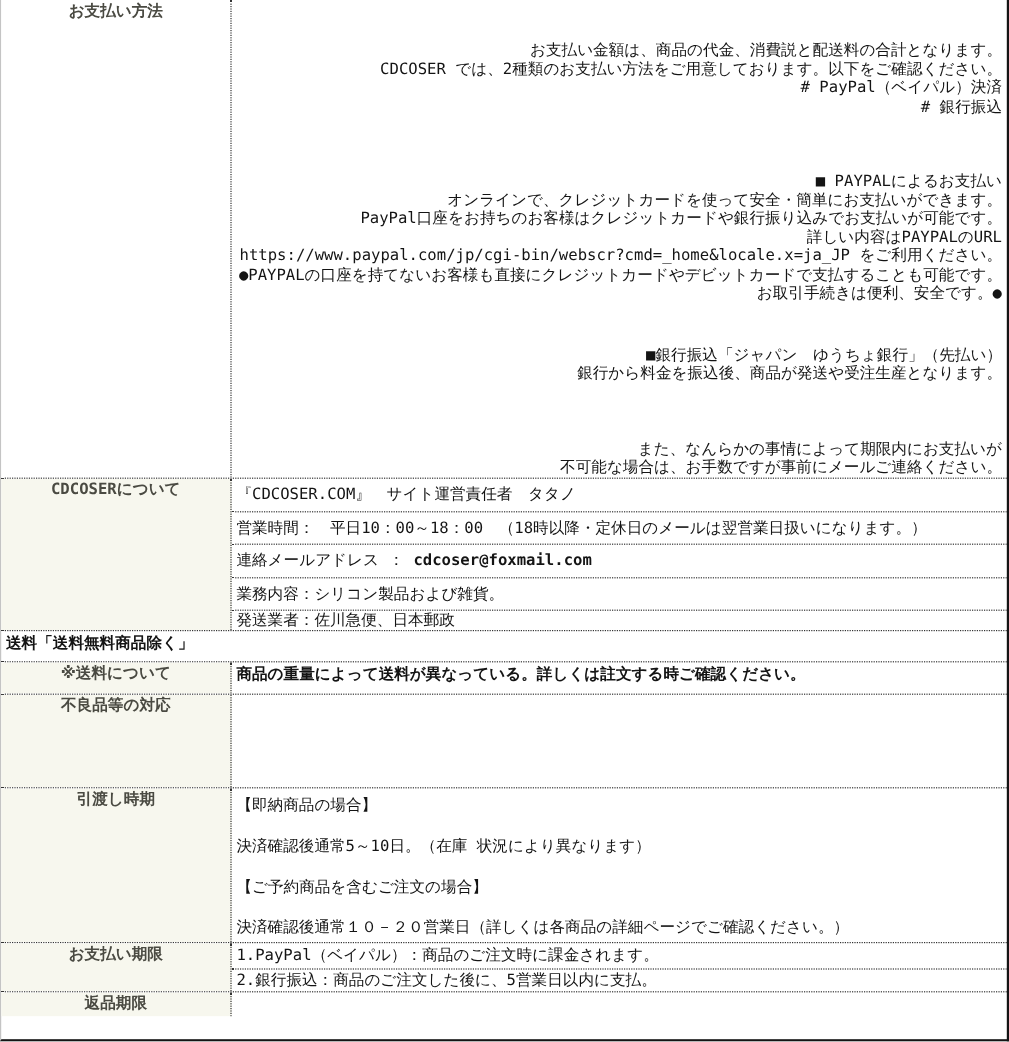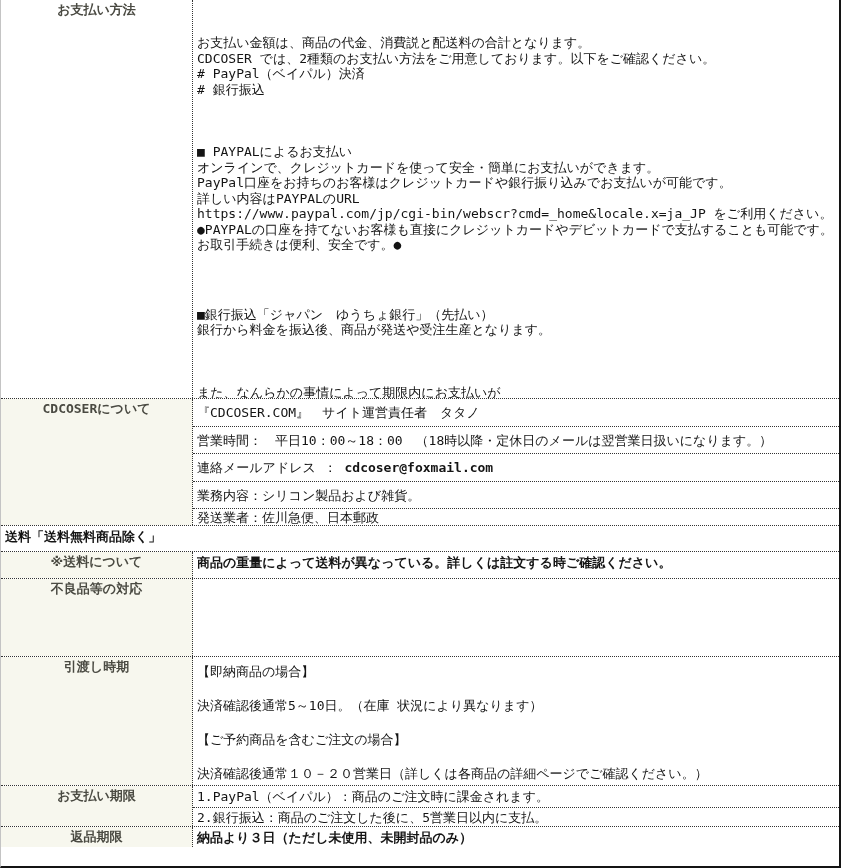--- a/index.html
+++ b/index.html
@@ -25,22 +25,22 @@
     background:#f7f7ee;border-right:1px dotted #333;
     display:flex;justify-content:center;
     text-align:center;padding:2px 6px;
   }
   .row.payment .label-cell{background:#ffffff;}
   .label-text{font-weight:bold;color:#4a4a42;line-height:16px;}
   .content-cell{
     flex:1;box-sizing:border-box;padding:4px 4px 2px 4px;
     line-height:15.5px;white-space:pre-wrap;word-break:break-all;
   }
-  .para{margin:0 0 16px 0;white-space:pre-wrap;}
-  .para.mb-lg{margin-bottom:23px;}
+  .para{margin:0 0 16px 0;white-space:pre-wrap;text-align:right;}
+  .para.mb-lg{margin-bottom:5px;}
   .para:last-child{margin-bottom:0;}
   .subcol{flex:1;display:flex;flex-direction:column;box-sizing:border-box;}
   .subrow{
     box-sizing:border-box;border-top:1px dotted #333;
     padding:0 4px;line-height:15px;white-space:pre-wrap;word-break:break-all;
     display:flex;align-items:center;flex:0 0 auto;
   }
   .subrow.block{display:block;padding-top:1px;}
   .subrow:first-child{border-top:none;}
   .content-single{
@@ -134,17 +134,16 @@
     <div class="subcol">
       <div class="subrow" style="height:21px">1.PayPal（ベイパル）：商品のご注文時に課金されます。</div>
       <div class="subrow" style="height:20px">2.銀行振込：商品のご注文した後に、5営業日以内に支払。</div>
     </div>
   </div>
 
   <div class="row" style="height:21px">
     <div class="label-cell">
       <span class="label-text">返品期限</span>
     </div>
-    <div class="content-single">納品より３日（ただし未使用、未開封品のみ）</div>
   </div>
 
 
 </div>
 
 </body></html>

